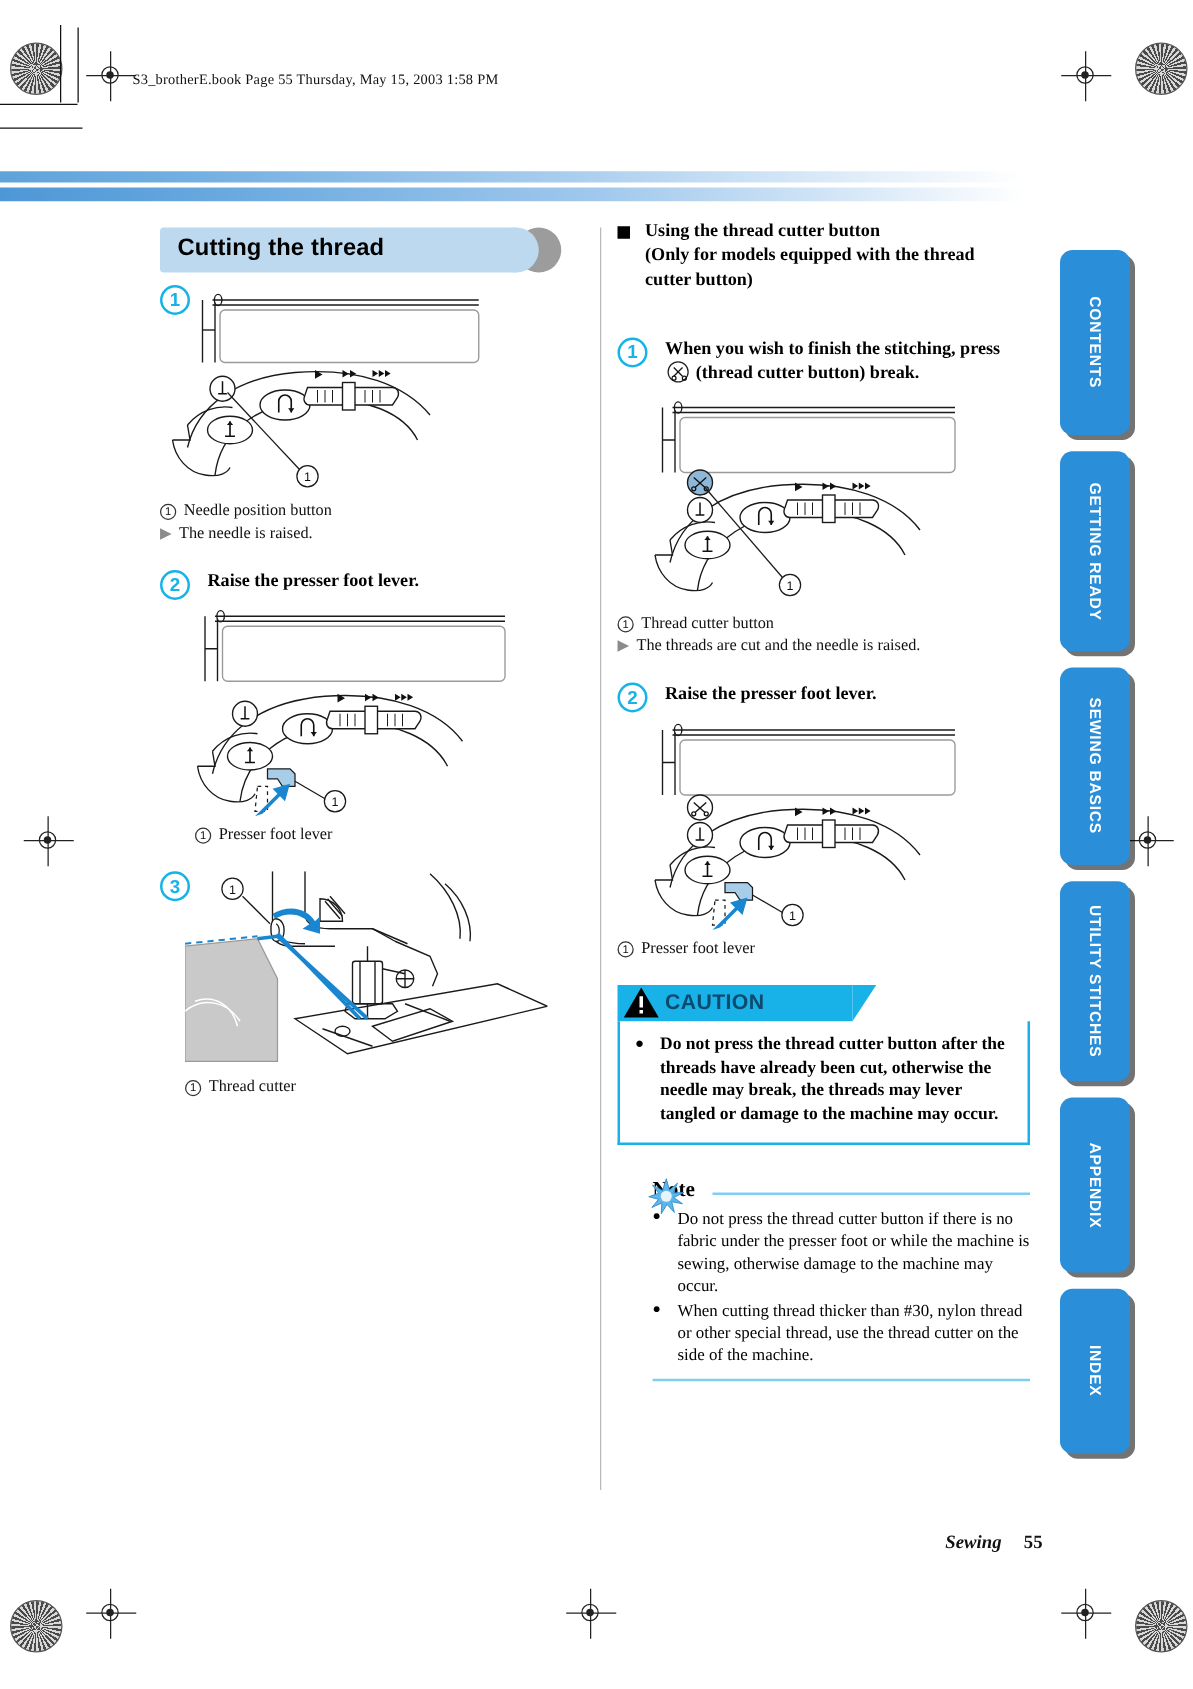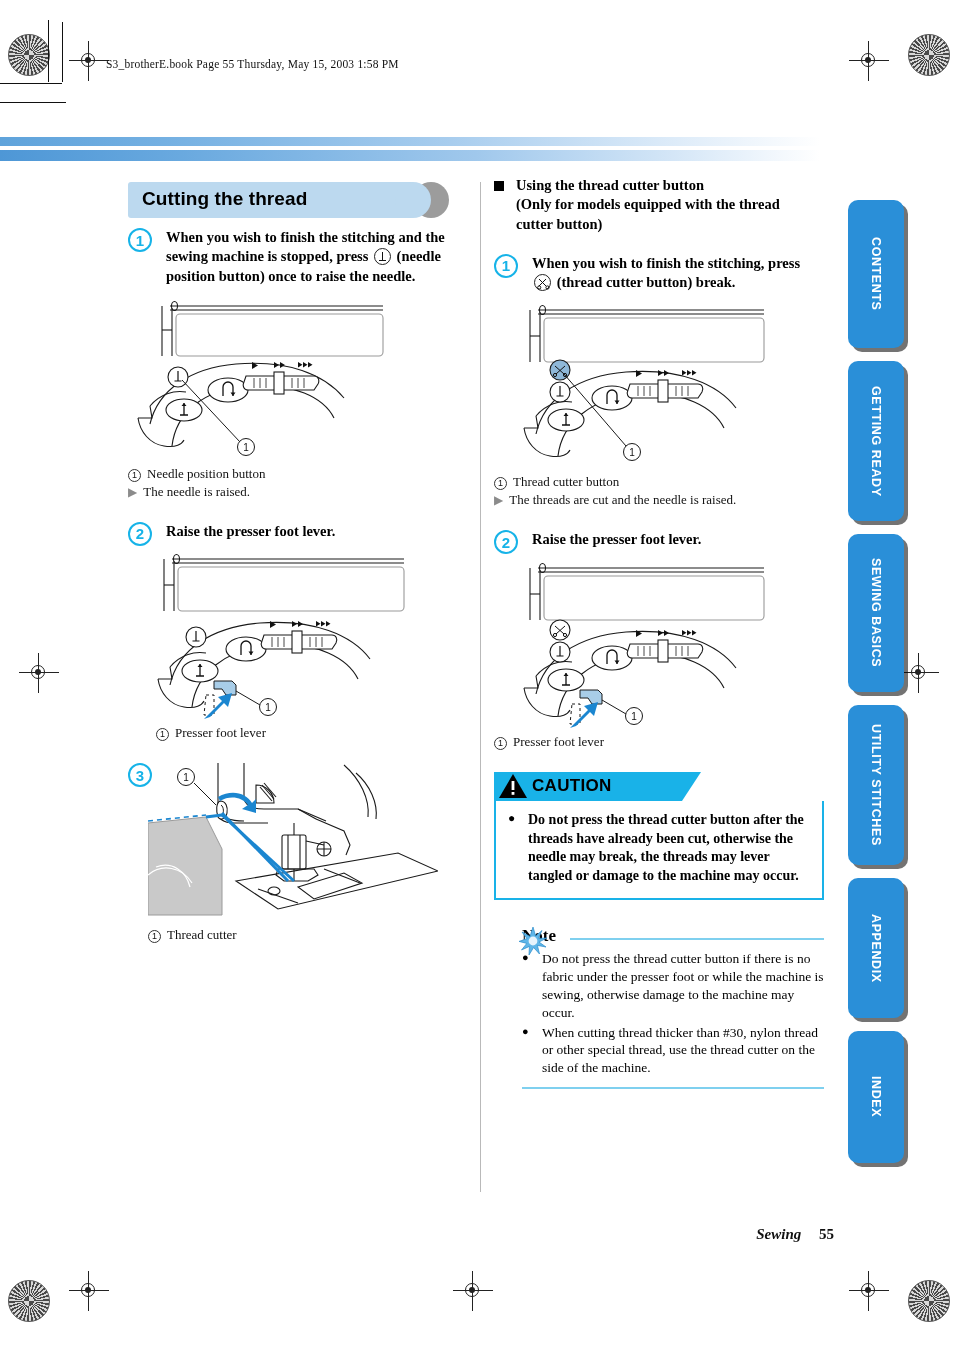--- a/index.html
+++ b/index.html
@@ -150,21 +150,21 @@
     font-size: 9px; line-height: 1; margin-top: 3px;
     font-family: "Liberation Sans", sans-serif;
   }
   .cap-tri { color: #8b8b8b; font-size: 12px; margin-top: 1px; }
 
   
   .sq-head {
     position: relative; padding-left: 22px;
     font-family: "Liberation Serif", serif;
     font-weight: bold; font-size: 14.5px; color: #000; line-height: 1.33;
-    margin-bottom: 20px;
+    margin-bottom: 36px;
   }
   .sq-head::before {
     content: ""; position: absolute; left: 0; top: 5px;
     width: 10px; height: 10px; background: #000;
   }
 
   
   .fig { margin: 8px 0 4px 0; }
   .fig svg { display: block; }
 
@@ -179,21 +179,21 @@
     content: ""; position: absolute; right: -19px; top: 0;
     width: 0; height: 0;
     border-top: 29px solid #19b2e8;
     border-right: 19px solid transparent;
   }
   .caution-tri {
     position: relative; width: 30px; height: 26px; margin-left: 4px; flex: none;
   }
   .caution-label {
     font-family: "Liberation Sans", sans-serif;
-    font-weight: bold; font-size: 17px; color: #000000;
+    font-weight: bold; font-size: 17px; color: #0c4a6e;
     margin-left: 4px; letter-spacing: .3px;
   }
   .caution-body {
     border: 2px solid #19b2e8; border-top: none;
     padding: 10px 12px 12px 12px;
     font-family: "Liberation Serif", serif;
     font-weight: bold; font-size: 14px; line-height: 1.35; color: #000;
     position: relative;
   }
   .caution-body .bullet-row { position: relative; padding-left: 20px; }
@@ -301,25 +301,20 @@
 
   <div class="sec-title-wrap">
     <div class="sec-title-circle"></div>
     <div class="sec-title-bg"></div>
     <div class="sec-title-text">Cutting the thread</div>
   </div>
 
 
   <div class="step">
     <div class="step-num">1</div>
-    <div class="step-text">
-      <span>When you wish to finish the stitching and the sewing machine is stopped, press</span>
-      <span class="glyph glyph-needle inline-icon"></span>
-      <span>(needle position button) once to raise the needle.</span>
-    </div>
   </div>
 
   <div class="fig">
     <svg width="300" height="168" viewBox="0 0 300 168">
       <g fill="none" stroke="#1a1a1a" stroke-width="1.1">
         <path d="M42 12 H255"></path>
         <path d="M42 16 H255"></path>
         <path d="M34 12 V62"></path>
         <path d="M34 36 H44"></path>
         <path d="M44 14 V62"></path>

